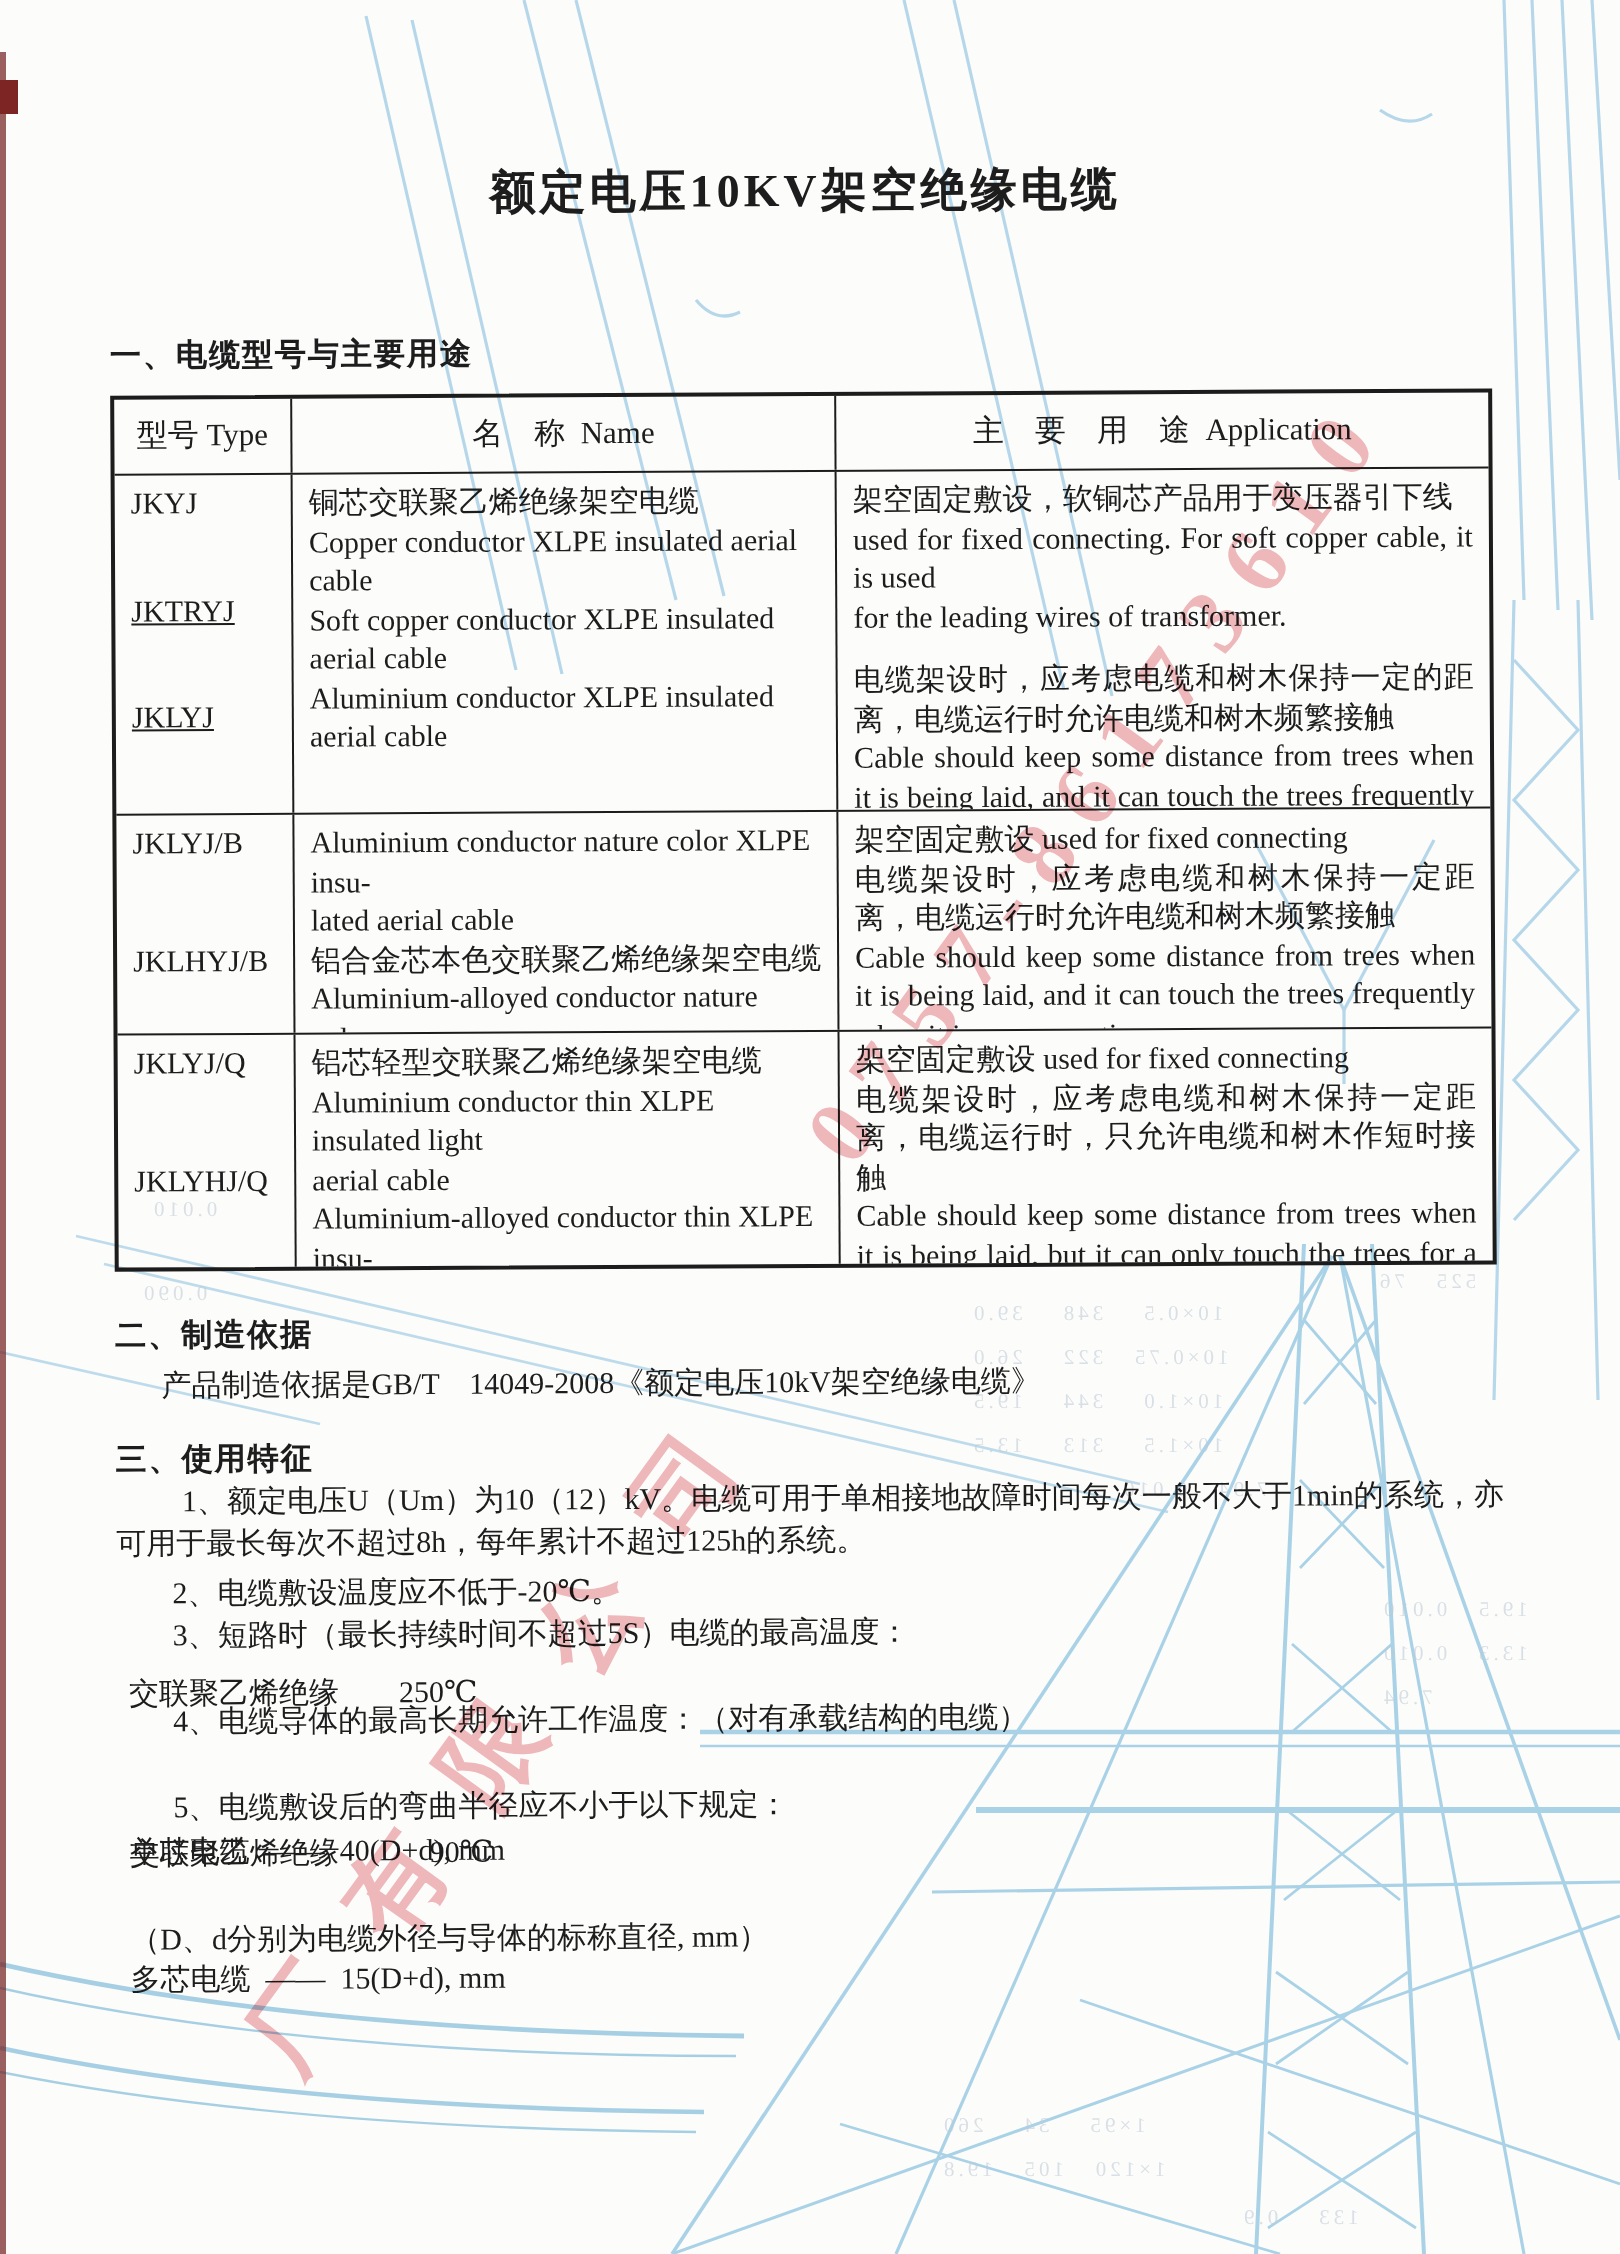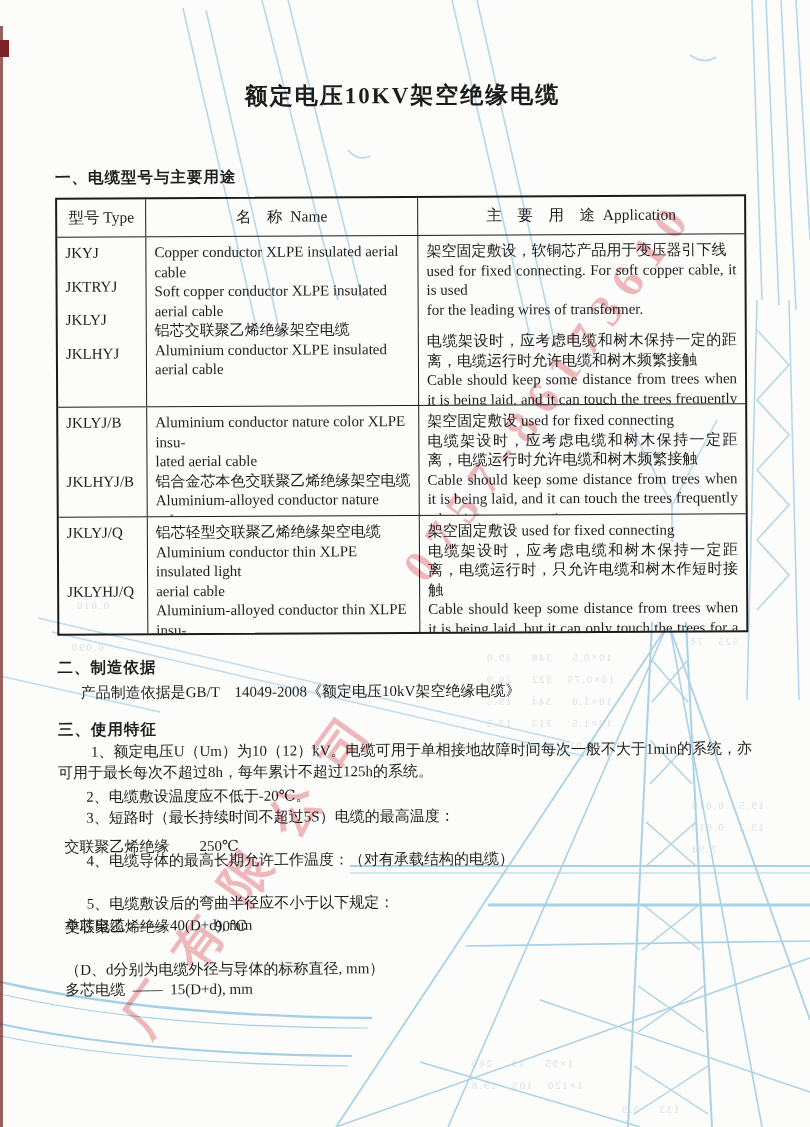--- a/index.html
+++ b/index.html
@@ -30,21 +30,21 @@
        box-sizing:border-box;font-size:15px;}
   .trow{display:grid;grid-template-columns:88px 272px 1fr;box-sizing:border-box;}
   .trow + .trow{border-top:1.5px solid #1c1c1c;}
   .tcell{border-left:1.5px solid #1c1c1c;box-sizing:border-box;padding:6px 8px;overflow:hidden;}
   .tcell:first-child{border-left:none;}
   .thead{height:37px;}
   .thead .tcell{display:flex;align-items:center;justify-content:center;
                 font-size:15.5px;padding:0 4px;white-space:pre;}
   .r1{height:170px;} .r2{height:110px;} .r3{height:117px;}
   .type-list .li{height:19.5px;line-height:19.5px;font-size:15px;}
-  .gap1 .li + .li{margin-top:14px;}
+  .gap1 .li + .li{margin-top:34px;text-decoration:underline;}
   .gap2 .li + .li{margin-top:39px;}
   .name-list .li{line-height:19.5px;}
   .app-list .li{line-height:19.5px;text-align:justify;}
   .app-list .li:empty{height:12px;}
 
   
   .wm{position:absolute;z-index:3;color:rgba(222,88,98,.42);white-space:nowrap;
       font-weight:bold;pointer-events:none;mix-blend-mode:multiply;}
   .wm-phone{left:392px;top:560px;font-size:46px;letter-spacing:13px;
             transform:rotate(-54deg);transform-origin:0 0;}
@@ -144,23 +144,23 @@
       </div>
 
       <div class="trow r1">
         <div class="tcell type-list gap1">
             <div class="li">JKYJ</div>
             <div class="li">JKTRYJ</div>
             <div class="li">JKLYJ</div>
             <div class="li">JKLHYJ</div>
           </div>
         <div class="tcell name-list">
+            <div class="li">铜芯交联聚乙烯绝缘架空电缆</div>
             <div class="li">Copper conductor XLPE insulated aerial cable</div>
             <div class="li">Soft copper conductor XLPE insulated aerial cable</div>
-            <div class="li">铝芯交联聚乙烯绝缘架空电缆</div>
             <div class="li">Aluminium conductor XLPE insulated aerial cable</div>
           </div>
         <div class="tcell app-list">
             <div class="li">架空固定敷设，软铜芯产品用于变压器引下线</div>
             <div class="li">used for fixed connecting. For soft copper cable, it is used</div>
             <div class="li">for the leading wires of transformer.</div>
             <div class="li"></div>
             <div class="li">电缆架设时，应考虑电缆和树木保持一定的距离，电缆运行时允许电缆和树木频繁接触</div>
             <div class="li">Cable should keep some distance from trees when it is being laid, and it can touch the trees frequently when it is on operation.</div>
           </div>

